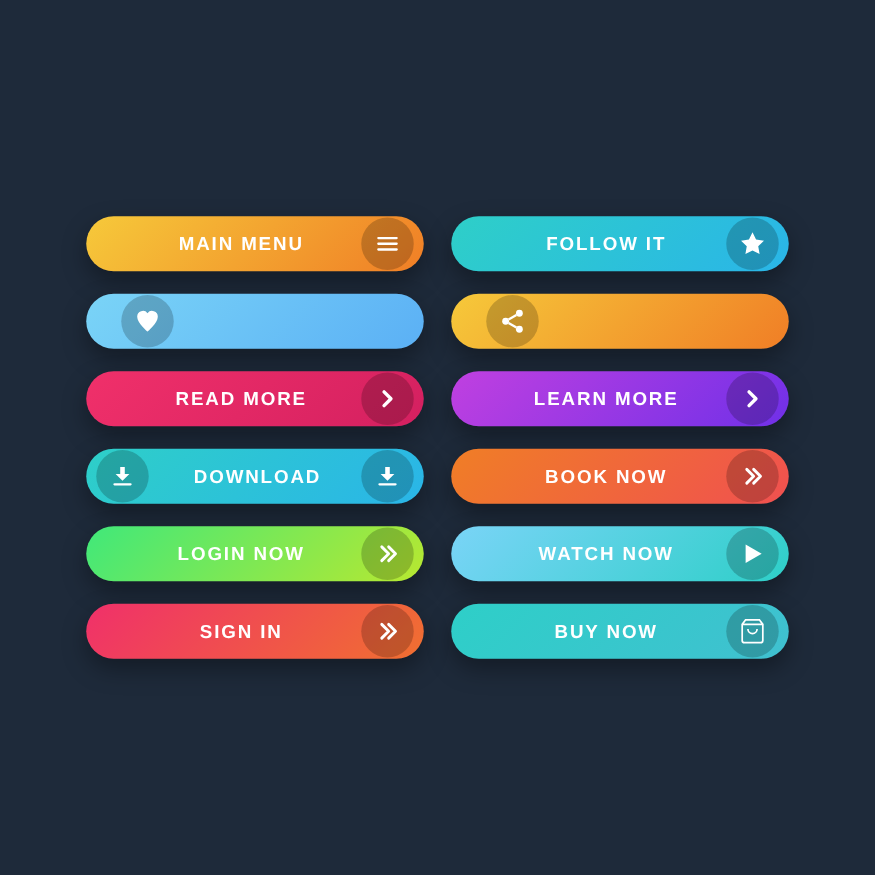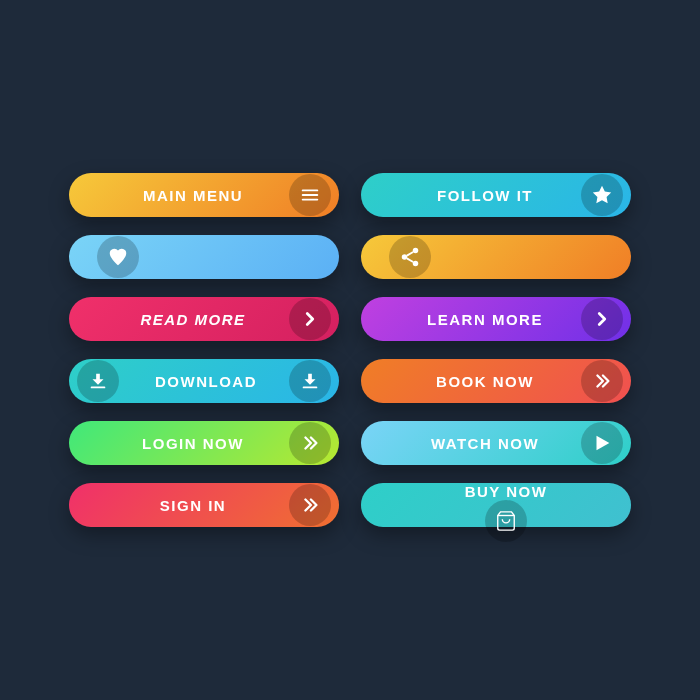--- a/index.html
+++ b/index.html
@@ -74,28 +74,28 @@
 
     .btn.has-left-icon {
       padding: 0 8px 0 8px;
     }
 
     
     .grad-main-menu    { background: linear-gradient(135deg, #f6c93a 0%, #f07e26 100%); }
     .grad-follow-it    { background: linear-gradient(135deg, #2ecfc8 0%, #2ab5e8 100%); }
     .grad-like-it      { background: linear-gradient(135deg, #7ad4f7 0%, #5bb0f5 100%); }
     .grad-share-it     { background: linear-gradient(135deg, #f6c93a 0%, #f07e26 100%); }
-    .grad-read-more    { background: linear-gradient(135deg, #f0306a 0%, #d42060 100%); font-style: italic; }
+    .grad-read-more    { background: linear-gradient(135deg, #f0306a 0%, #d42060 100%); }
     .grad-learn-more   { background: linear-gradient(135deg, #c040e0 0%, #7030e8 100%); }
     .grad-download     { background: linear-gradient(135deg, #2ecfc8 0%, #2ab5e8 100%); }
     .grad-book-now     { background: linear-gradient(135deg, #f07e26 0%, #f05050 100%); }
     .grad-login-now    { background: linear-gradient(135deg, #40e87a 0%, #b8e830 100%); }
     .grad-watch-now    { background: linear-gradient(135deg, #7ad4f7 0%, #2ecfc8 100%); }
     .grad-sign-in      { background: linear-gradient(135deg, #f0306a 0%, #f07030 100%); }
-    .grad-buy-now      { background: linear-gradient(135deg, #2ecfc8 0%, #40c0d0 100%); flex-direction: column; }
+    .grad-buy-now      { background: linear-gradient(135deg, #2ecfc8 0%, #40c0d0 100%); }
 
     
     .icon-dark {
       background: rgba(0,0,0,0.20) !important;
     }
 
     
     .icon-svg {
       width: 22px;
       height: 22px;

